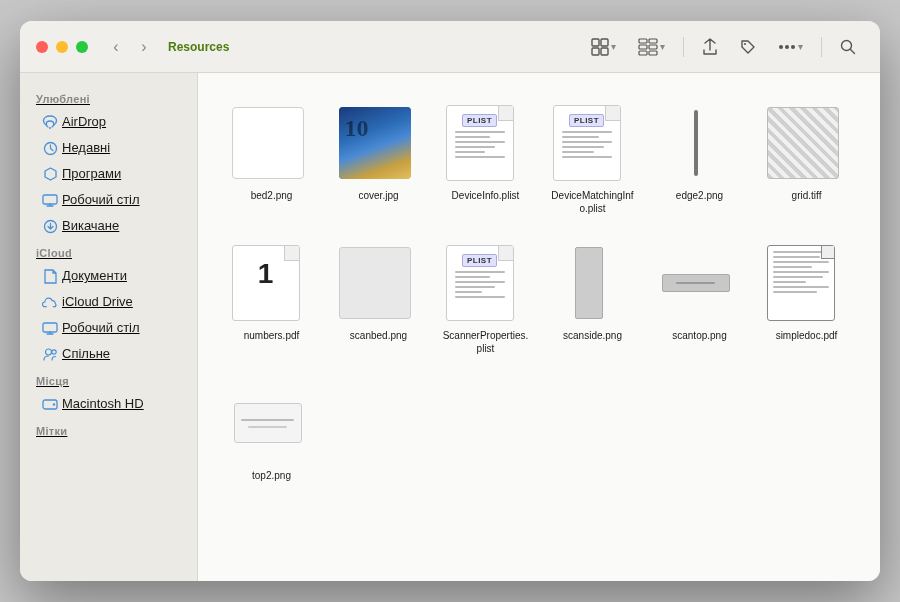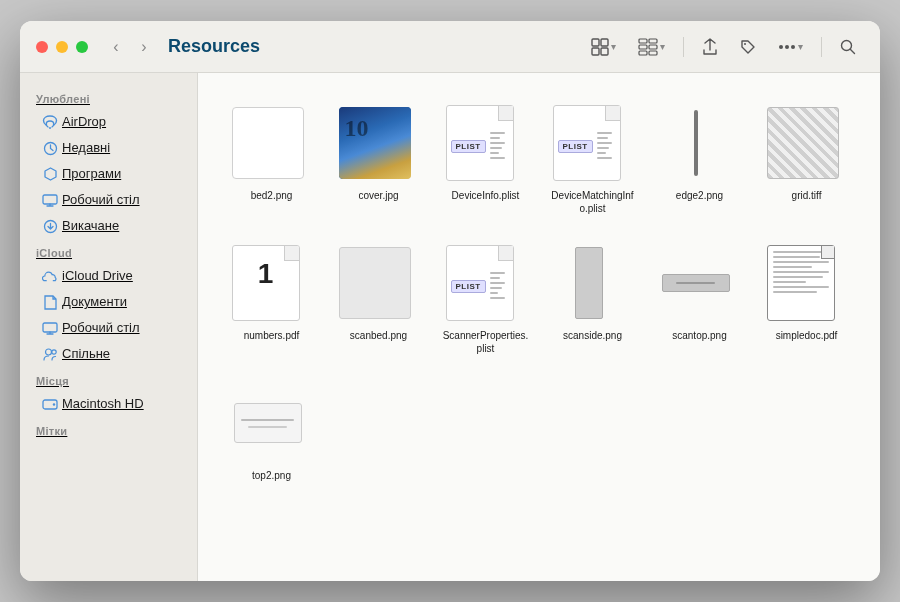--- a/index.html
+++ b/index.html
@@ -56,23 +56,23 @@
       height: 24px;
       display: flex;
       align-items: center;
       justify-content: center;
       color: #888;
       font-size: 16px;
       cursor: pointer;
       border-radius: 4px;
     }
     .window-title {
-      font-size: 18px;
+      font-size: 12px;
       font-weight: 600;
-      color: #0c4a6e;
+      color: #4d7c0f;
       flex: 1;
     }
     .toolbar-icons {
       display: flex;
       align-items: center;
       gap: 6px;
     }
     .toolbar-btn {
       display: flex;
       align-items: center;
@@ -189,21 +189,21 @@
       overflow: hidden;
       position: relative;
     }
     .thumb-plist {
       width: 68px;
       height: 76px;
       background: #fff;
       border: 1px solid #ccc;
       border-radius: 3px;
       display: flex;
-      flex-direction: row;
+      flex-direction: column;
       align-items: center;
       padding: 6px 4px 2px;
       position: relative;
     }
     .thumb-plist::before {
       content: '';
       position: absolute;
       top: 0; right: 0;
       width: 14px; height: 14px;
       background: #f0f0f0;
@@ -433,35 +433,35 @@
             <path d="M7.5 4.5v5M5 7.5l2.5 2.5 2.5-2.5" stroke="#4a90d9" stroke-width="1.3" stroke-linecap="round" stroke-linejoin="round"></path>
           </svg>
         </div>
         <span>Викачане</span>
       </div>
 
       <div class="sidebar-section-label">iCloud</div>
 
       <div class="sidebar-item">
         <div class="sidebar-icon">
-          <svg width="17" height="12" viewBox="0 0 17 12" fill="none">
-            <path d="M4.5 11H3a2.5 2.5 0 010-5c0-2.2 1.8-4 4-4 1.8 0 3.3 1.1 3.9 2.7A2.5 2.5 0 0114 7v.5A2.5 2.5 0 0114 11h-2" stroke="#4a90d9" stroke-width="1.3" stroke-linecap="round"></path>
-          </svg>
-        </div>
-        <span>iCloud Drive</span>
-      </div>
-
-      <div class="sidebar-item">
-        <div class="sidebar-icon">
           <svg width="13" height="15" viewBox="0 0 13 15" fill="none">
             <path d="M1 1h8l3 3v10H1V1z" stroke="#4a90d9" stroke-width="1.3"></path>
             <path d="M9 1v3h3" stroke="#4a90d9" stroke-width="1.3"></path>
           </svg>
         </div>
         <span>Документи</span>
+      </div>
+
+      <div class="sidebar-item">
+        <div class="sidebar-icon">
+          <svg width="17" height="12" viewBox="0 0 17 12" fill="none">
+            <path d="M4.5 11H3a2.5 2.5 0 010-5c0-2.2 1.8-4 4-4 1.8 0 3.3 1.1 3.9 2.7A2.5 2.5 0 0114 7v.5A2.5 2.5 0 0114 11h-2" stroke="#4a90d9" stroke-width="1.3" stroke-linecap="round"></path>
+          </svg>
+        </div>
+        <span>iCloud Drive</span>
       </div>
 
       <div class="sidebar-item">
         <div class="sidebar-icon">
           <svg width="16" height="13" viewBox="0 0 16 13" fill="none">
             <rect x="1" y="1" width="14" height="9" rx="1.5" stroke="#4a90d9" stroke-width="1.3"></rect>
             <path d="M5 12h6M8 10v2" stroke="#4a90d9" stroke-width="1.3" stroke-linecap="round"></path>
           </svg>
         </div>
         <span>Робочий стіл</span>

